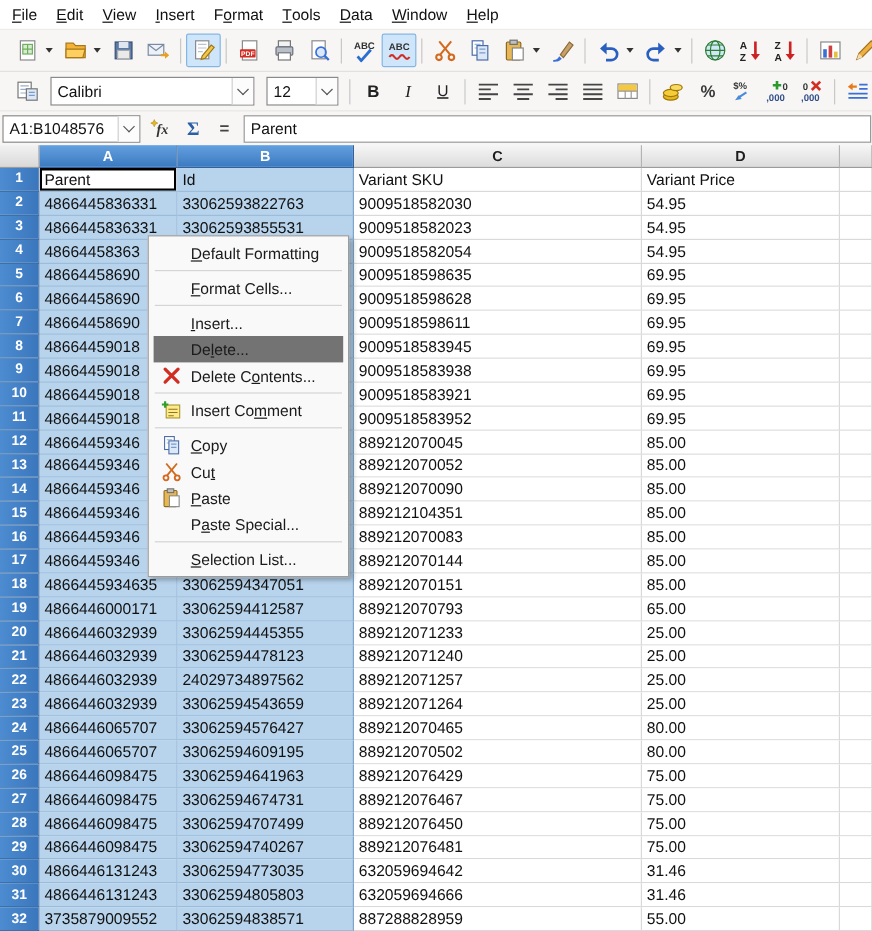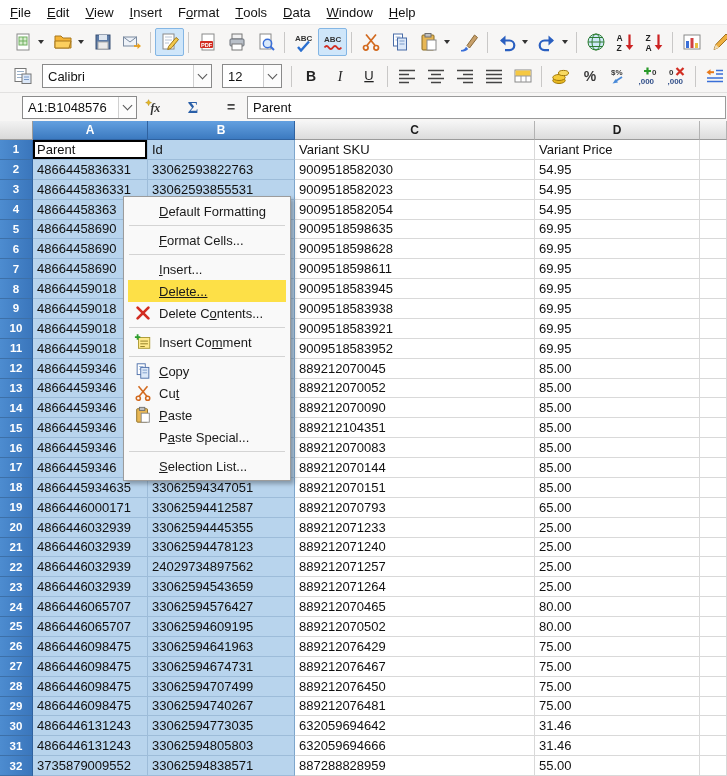--- a/index.html
+++ b/index.html
@@ -26,21 +26,21 @@
   .combo{height:22px;background:#fff;border:1px solid #8a8a8a;display:flex;align-items:center;
          font-size:13px;color:#111;margin:0 5px;flex:none;}
   .combo .cval{flex:1;padding-left:5px;white-space:nowrap;overflow:hidden;}
   .combo .carr{width:17px;height:100%;border-left:1px solid #d0d0d0;display:flex;
                align-items:center;justify-content:center;background:#fcfcfc;}
   .chev{width:6px;height:6px;border-right:1.5px solid #555;border-bottom:1.5px solid #555;
         transform:rotate(45deg);margin-top:-3px;}
   
   #fbar{height:28px;display:flex;align-items:center;background:#f7f6f5;
         border-bottom:1px solid #c9c8c7;padding-right:1px;}
-  #namebox{width:113px;height:21px;margin-left:22px;}
+  #namebox{width:113px;height:21px;margin-left:2px;}
   .fbtn{width:26px;height:24px;display:flex;align-items:center;justify-content:center;flex:none;}
   .fbtn svg{width:22px;height:20px;}
   #finput{flex:1;height:21px;background:#fff;border:1px solid #9a9a9a;font-size:13px;
           color:#111;display:flex;align-items:center;padding-left:5px;margin-left:3px;}
   #fstrip{height:3px;background:#ecebea;}
   
   #grid{position:absolute;top:121px;left:0;width:727px;bottom:0;display:grid;
         grid-template-columns:33px 115px 147px 240px 165px 1fr;
         grid-template-rows:19px repeat(32,19.875px);background:#fff;}
   .ch{background:linear-gradient(#f6f6f6,#dcdcdc);border-right:1px solid #b3b3b3;
@@ -57,21 +57,21 @@
      font-size:13px;color:#111;display:flex;align-items:center;padding-left:4px;
      white-space:nowrap;overflow:hidden;}
   .c.selc{background:#b8d4ed;border-right-color:#9dbcd9;border-bottom-color:#9dbcd9;}
   .c.bedge{border-right-color:#7ea6cc;}
   .c.act{background:#fff;box-shadow:inset 0 0 0 2px #000;z-index:2;}
   
   #ctx{position:absolute;left:123px;top:196px;width:158px;background:#f9f9f9;
        border:1px solid #9c9c9c;box-shadow:3px 3px 4px rgba(0,0,0,.28);
        padding:3px 4px;z-index:10;font-size:13px;color:#1a1a1a;}
   .mi{height:22px;display:flex;align-items:center;padding-left:31px;position:relative;}
-  .mi.hl{background:#fde047;text-decoration:underline;}
+  .mi.hl{background:#737373;}
   .mi .mico{position:absolute;left:6px;top:2px;width:18px;height:18px;}
   .mi .mico svg{width:18px;height:18px;}
   .msep{border-top:1px solid #d4d4d4;margin:3px 1px;}
   u{text-decoration:underline;}
 </style>
 </head>
 <body>
 
 <div id="app">
   <div id="menubar">
@@ -357,21 +357,21 @@
         </svg>
       </div>
     </div>
   <div id="fbar">
     <div id="namebox" class="combo">
       <span class="cval">A1:B1048576</span>
       <span class="carr">
           <span class="chev"></span>
         </span>
     </div>
-    <span id="fb-icons" style="display: flex; gap: 12px;">
+    <span id="fb-icons" style="display: flex;">
         <div class="fbtn">
           <svg viewBox="0 0 24 20" xmlns="http://www.w3.org/2000/svg">
             <text x="7" y="15.5" font-size="13" font-style="italic" font-weight="bold" fill="#333" font-family="serif">fx</text>
             <path d="M5 2l1 2.2 2.2 1L6 6.2 5 8.5 4 6.2 1.8 5.2 4 4.2z" fill="#e8b820" stroke="#a8841a" stroke-width=".5"></path>
           </svg>
         </div>
         <div class="fbtn">
           <svg viewBox="0 0 20 20" xmlns="http://www.w3.org/2000/svg">
             <text x="10" y="15.5" font-size="16" font-weight="bold" fill="#2a5fa8" text-anchor="middle" font-family="serif">Σ</text>
           </svg>

